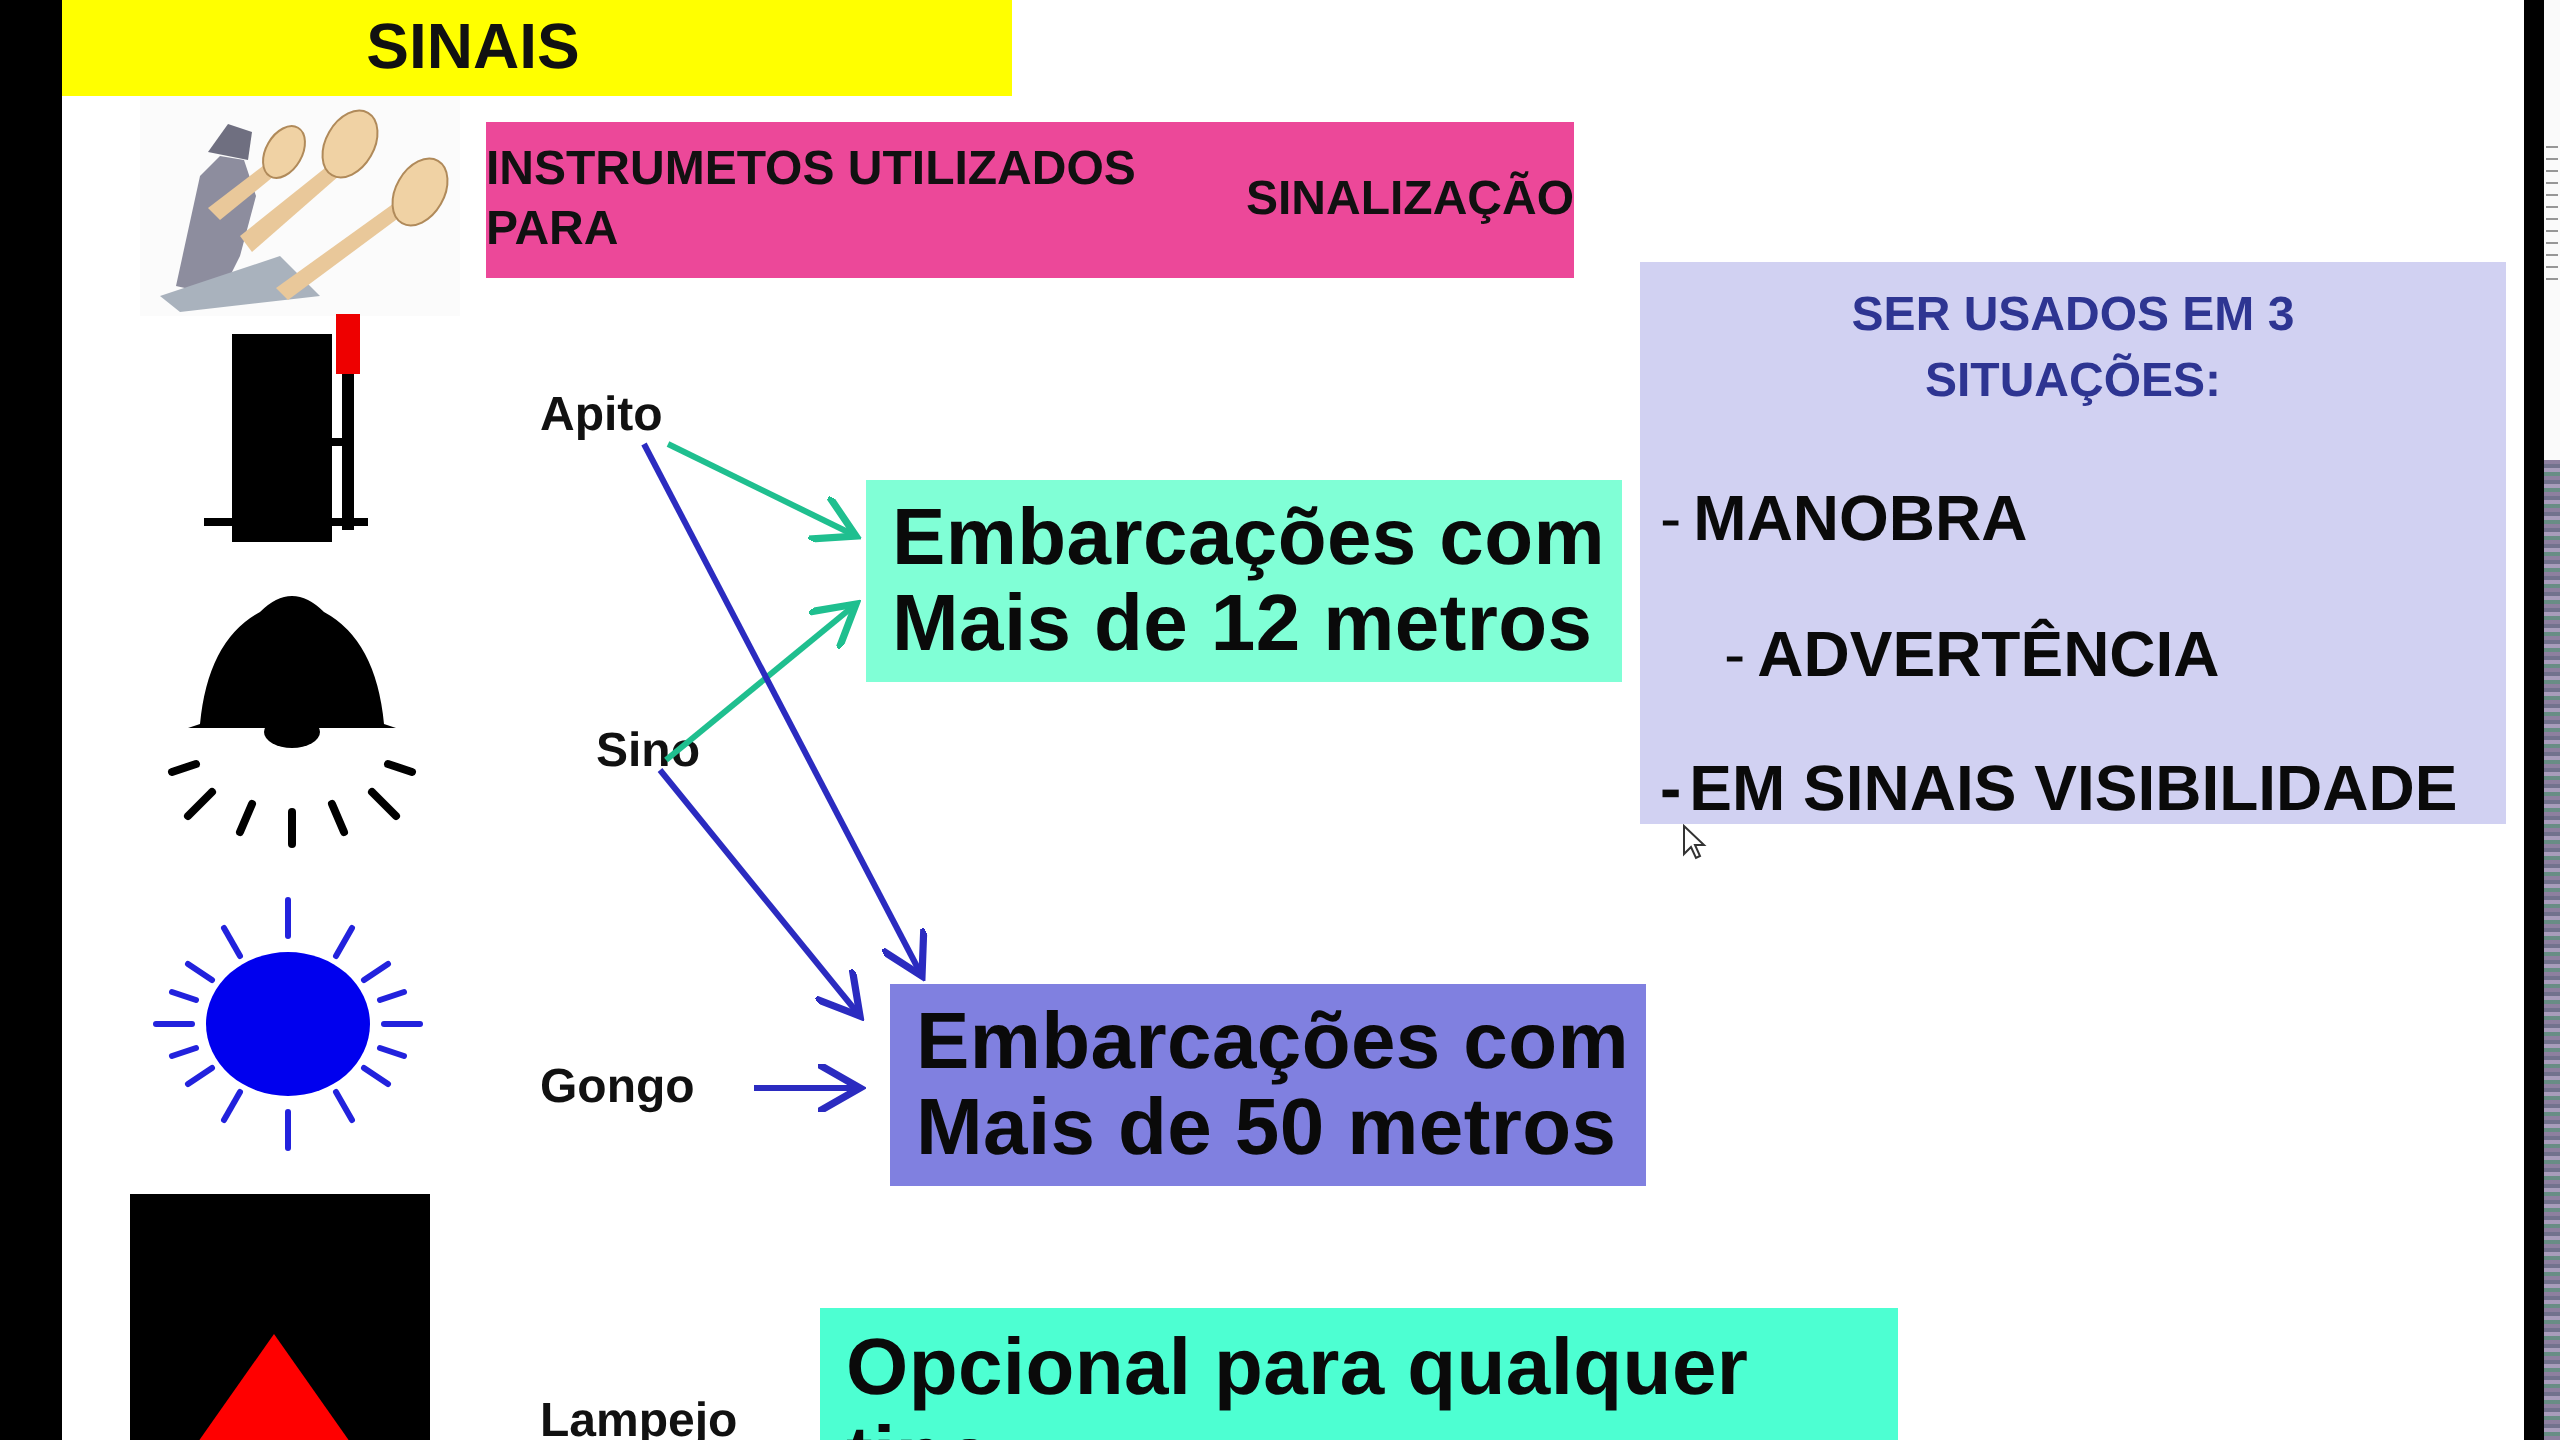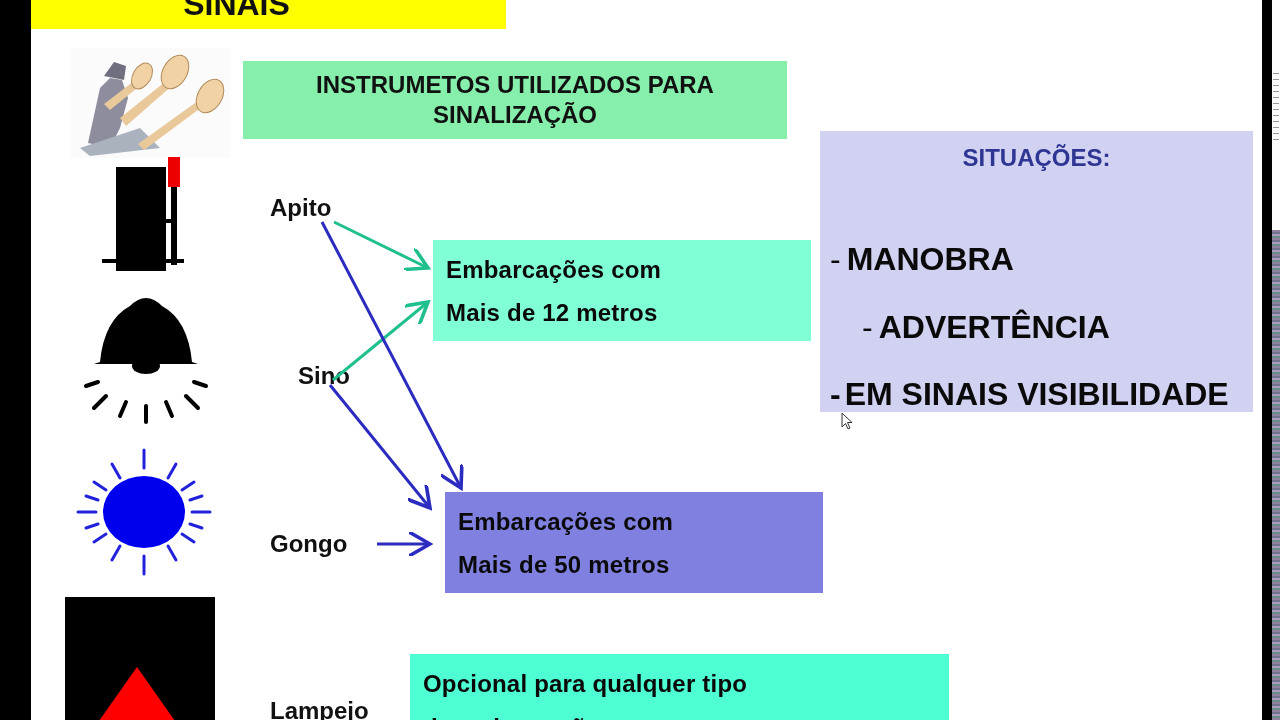--- a/index.html
+++ b/index.html
@@ -6,30 +6,30 @@
   body { width:1280px; height:720px; overflow:hidden; background:#ffffff; position:relative; font-family:"Liberation Sans", sans-serif; }
   .abs { position:absolute; }
   #left-border { left:0; top:0; width:31px; height:720px; background:#000; }
   #right-border { left:1262px; top:0; width:10px; height:720px; background:#000; }
   #right-strip { left:1272px; top:0; width:8px; height:720px; background:#fafafa; }
   #right-strip .noise { position:absolute; left:0; top:230px; width:8px; height:490px;
      background: repeating-linear-gradient(0deg,#7a6a8f 0 2px,#4e7a70 2px 4px,#9a8cb0 4px 6px,#5a5a7a 6px 8px); opacity:.85; }
   #right-strip .marks { position:absolute; left:1px; top:70px; width:6px; height:70px;
      background: repeating-linear-gradient(0deg,#555 0 1px,transparent 1px 6px); opacity:.6; }
 
-  #title-bar { left:31px; top:0; width:475px; height:29px; background:#ffff00; display:flex; align-items:flex-end; justify-content:center; }
+  #title-bar { left:31px; top:0; width:475px; height:48px; background:#ffff00; display:flex; align-items:flex-end; justify-content:center; }
   #title-bar span { font-weight:bold; font-size:32px; line-height:32px; padding-bottom:9px; color:#111; position:relative; left:-32px; }
 
-  #subtitle-box { left:243px; top:61px; width:544px; height:78px; background:#86efac; display:flex; flex-direction:column; align-items:center; justify-content:center; }
+  #subtitle-box { left:243px; top:61px; width:544px; height:78px; background:#ec4899; display:flex; flex-direction:row; align-items:center; justify-content:center; }
   #subtitle-box span { font-weight:bold; font-size:24px; line-height:30px; color:#111; }
 
   .label { font-weight:bold; font-size:24px; color:#111; }
 
   .box { display:flex; flex-direction:column; justify-content:center; padding-left:13px; box-sizing:border-box; }
-  .box span { font-weight:bold; font-size:24px; line-height:43px; color:#0a0a0a; letter-spacing:0.2px; }
+  .box span { font-weight:bold; font-size:40px; line-height:43px; color:#0a0a0a; letter-spacing:0.2px; }
   #box-12 { left:433px; top:240px; width:378px; height:101px; background:#80ffd6; }
   #box-50 { left:445px; top:492px; width:378px; height:101px; background:#8080e0; }
   #box-opt { left:410px; top:654px; width:539px; height:66px; background:#4dffd2; justify-content:flex-start; padding-top:8px; }
   #box-opt span { line-height:44px; }
 
   #info-box { left:820px; top:131px; width:433px; height:281px; background:#d1d1f2; box-sizing:border-box; padding-top:10px; }
   #info-box .head { text-align:center; font-weight:bold; font-size:24px; line-height:33px; color:#2e3592; }
   #info-box .item { font-weight:bold; font-size:32px; color:#0a0a0a; position:absolute; left:10px; }
   #info-box .item .dash { font-weight:normal; margin-right:6px; }
   #info-box .item.last .dash { font-weight:bold; margin-right:4px; }
@@ -148,20 +148,21 @@
   <span>Embarcações com</span>
   <span>Mais de 50 metros</span>
 </div>
 
 <div class="abs box" id="box-opt">
   <span>Opcional para qualquer tipo</span>
   <span>de embarcação</span>
 </div>
 
 <div class="abs" id="info-box">
+  <div class="head">SER USADOS EM 3</div>
   <div class="head">SITUAÇÕES:</div>
   <div class="item" style="top:110px;">
     <span class="dash">-</span><span>MANOBRA</span>
   </div>
   <div class="item" style="top:178px;margin-left:32px;">
     <span class="dash">-</span><span>ADVERTÊNCIA</span>
   </div>
   <div class="item last" style="top:245px;">
     <span class="dash">-</span><span>EM SINAIS VISIBILIDADE</span>
   </div>

